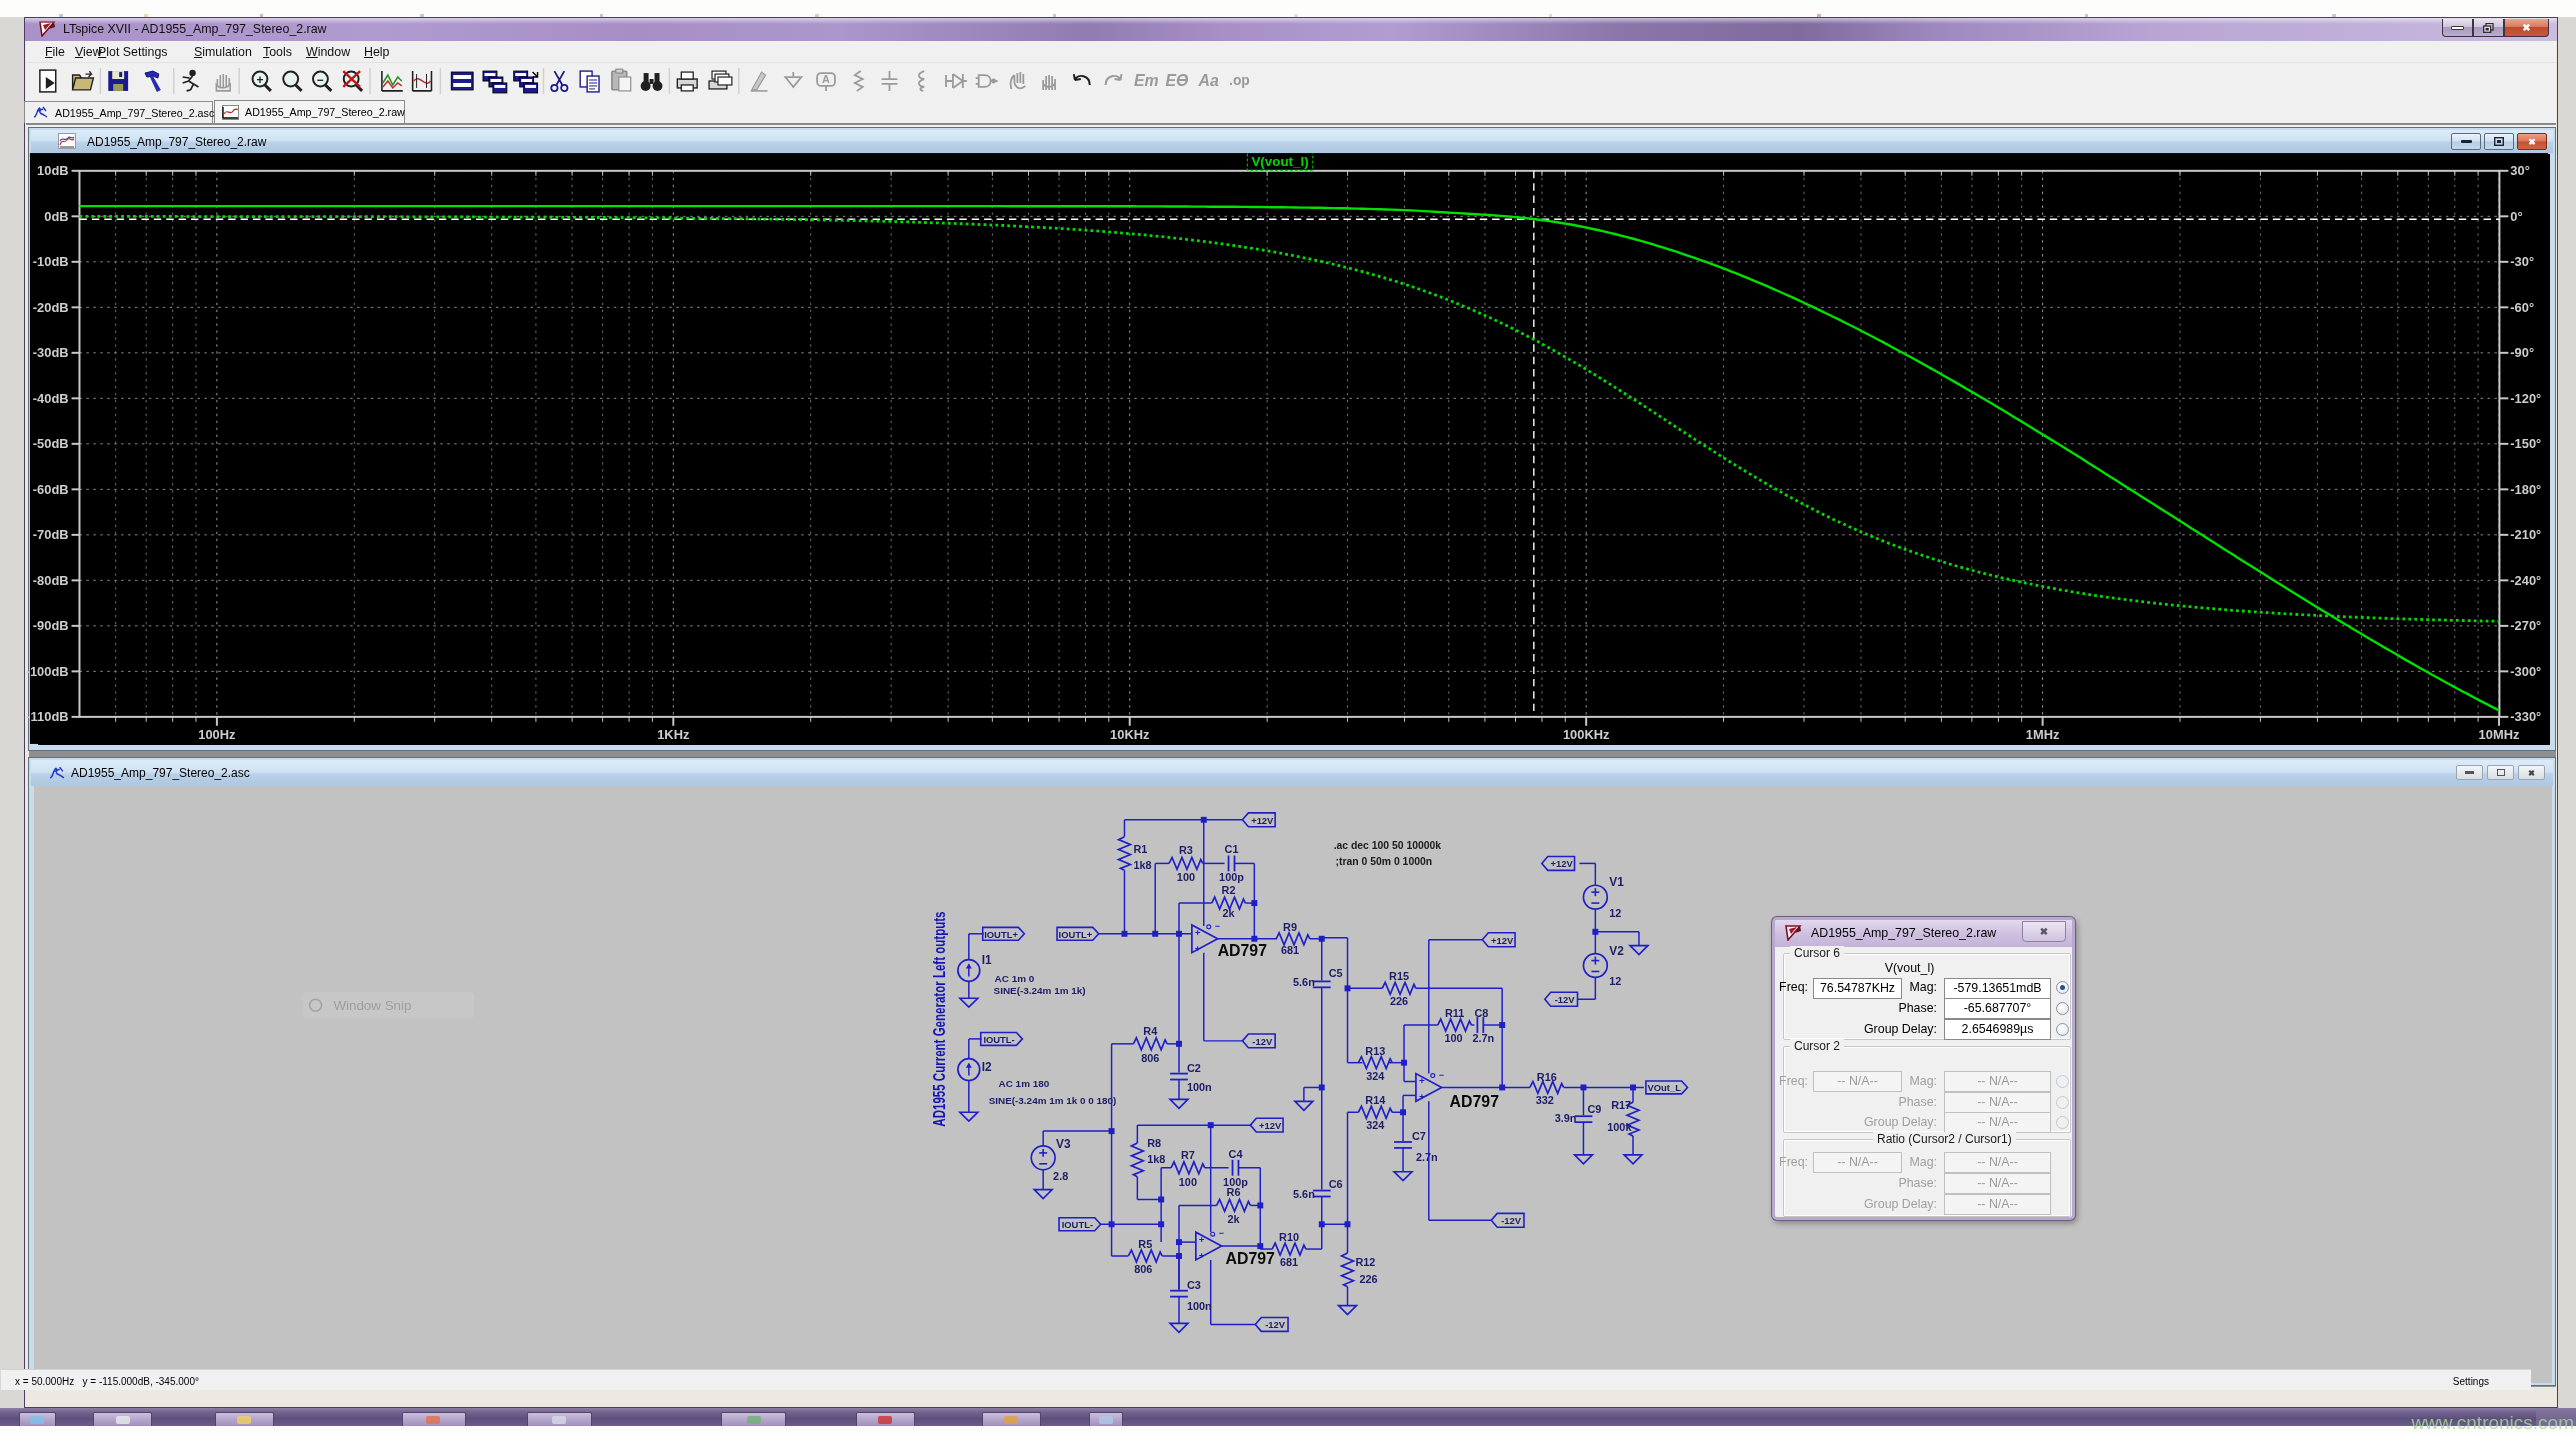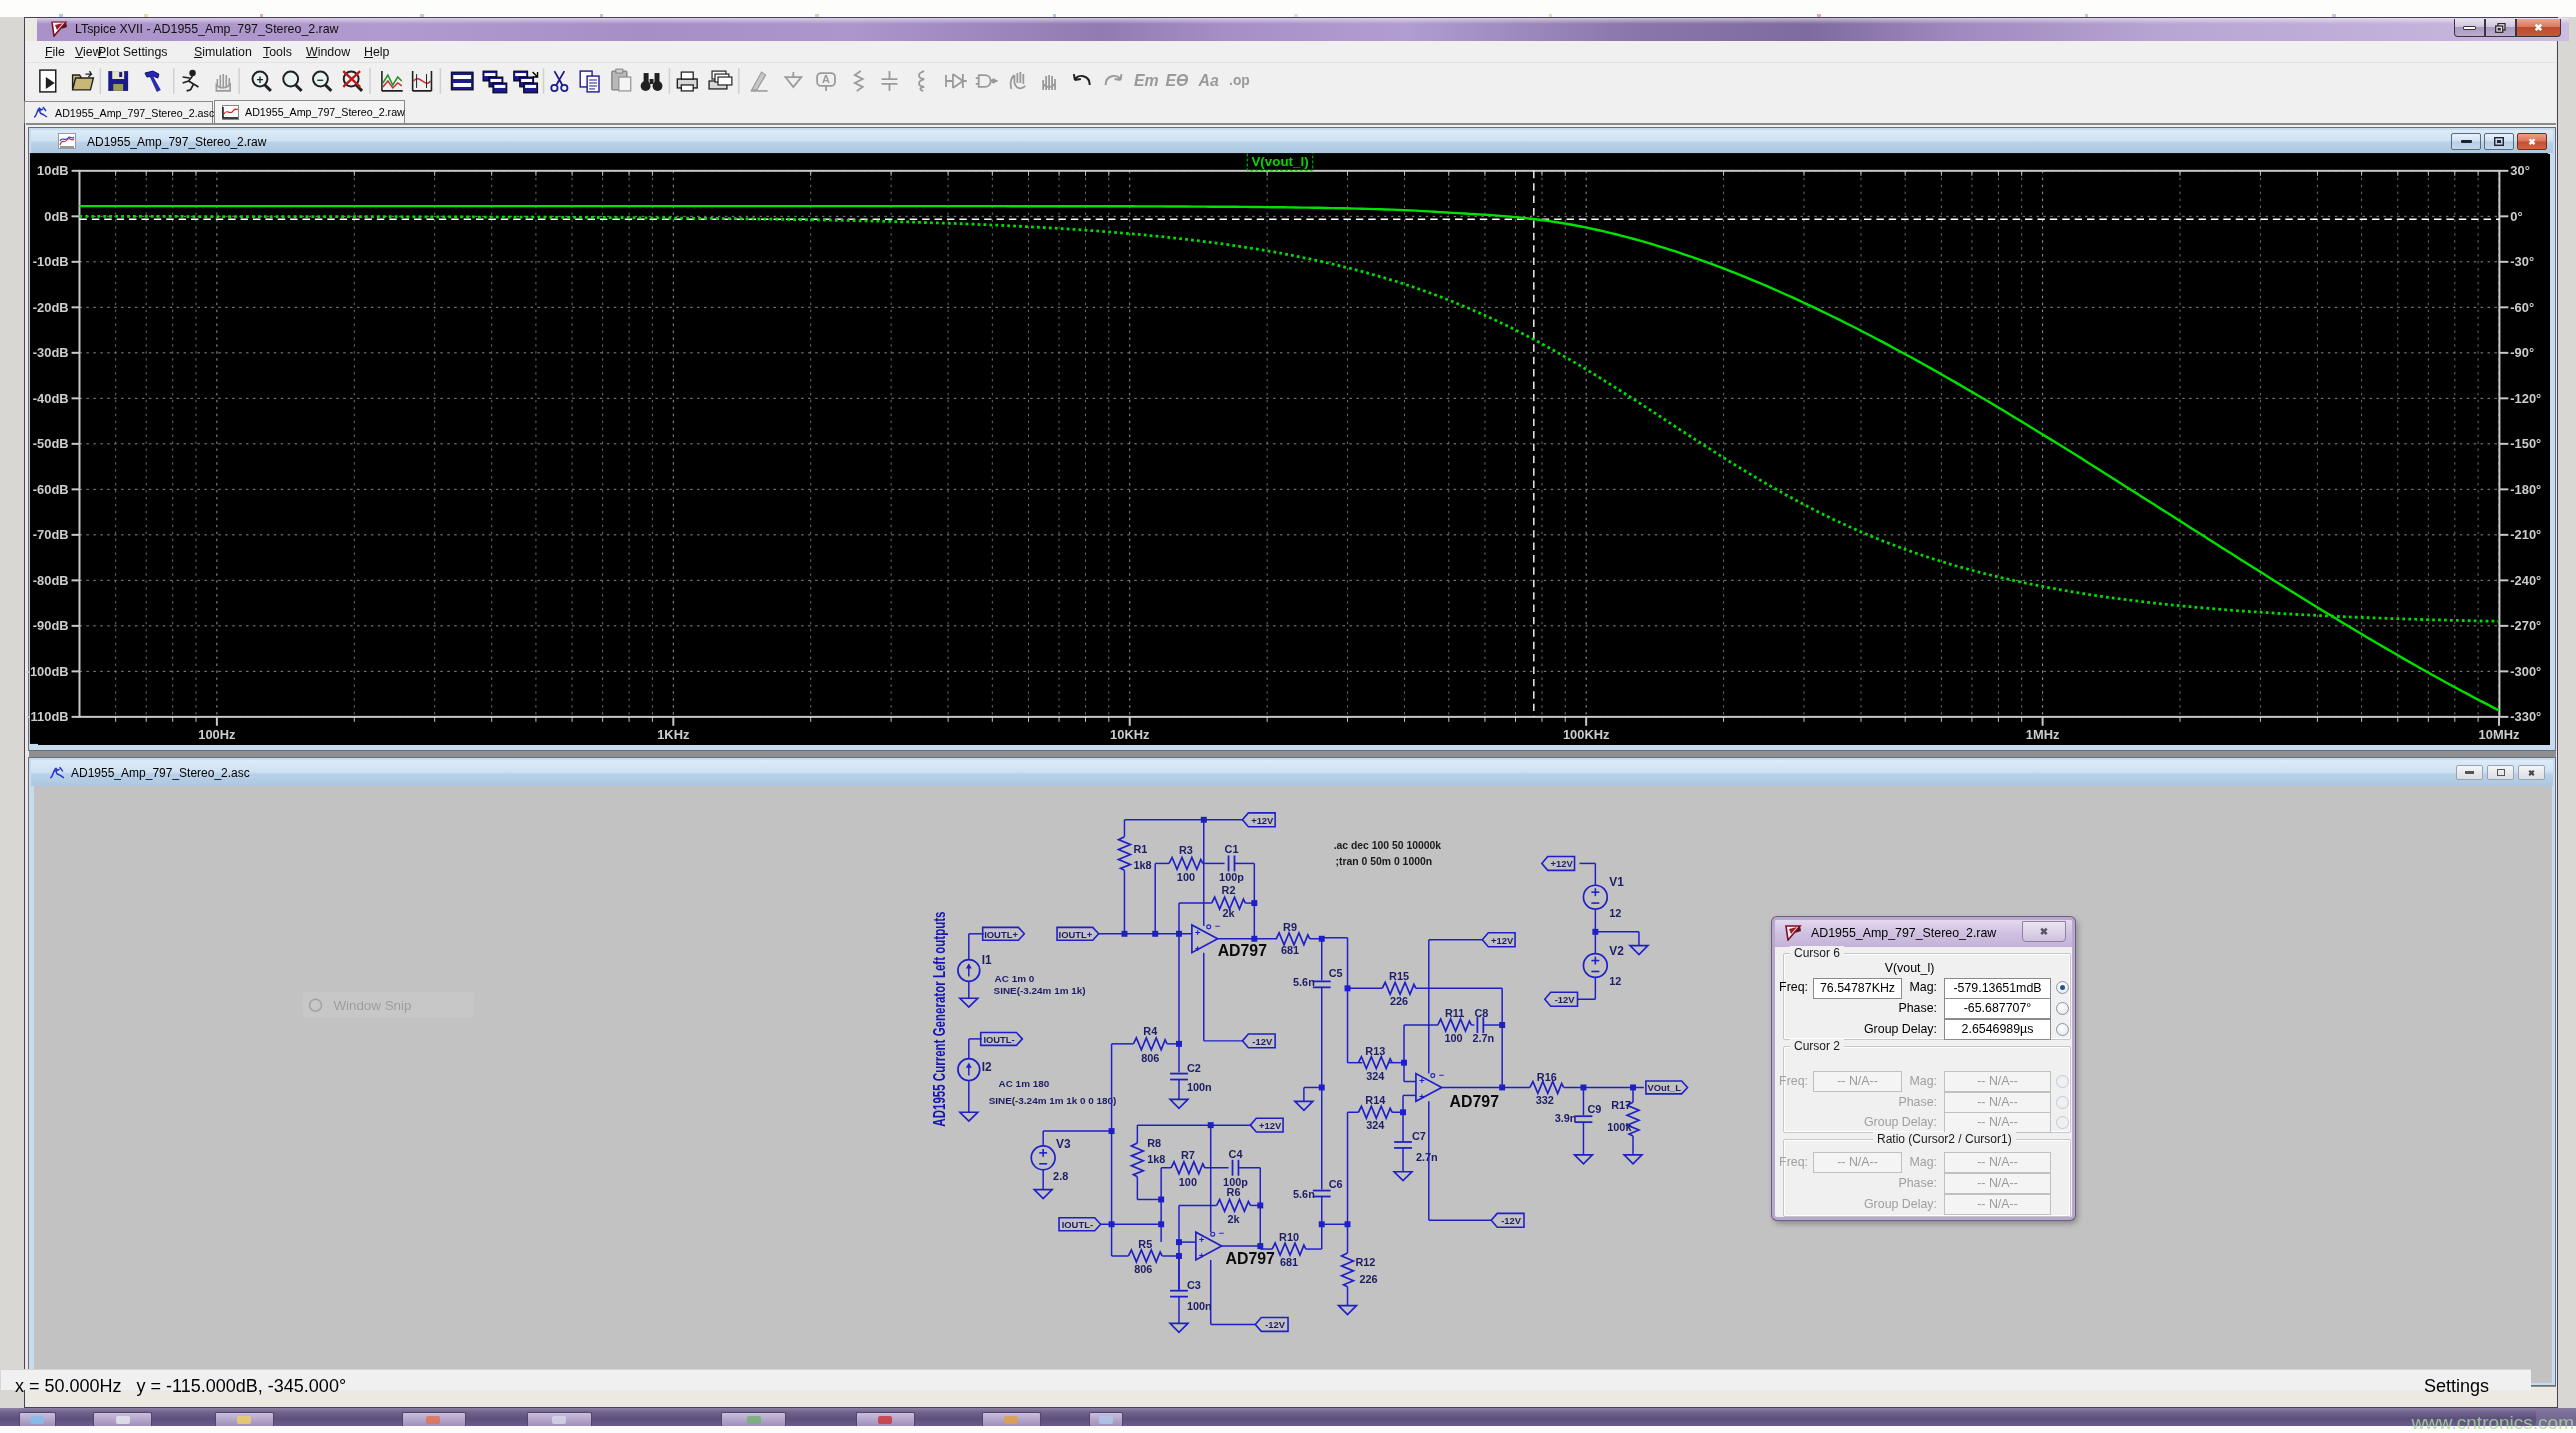--- a/index.html
+++ b/index.html
@@ -3,21 +3,21 @@
 <meta charset="utf-8">
 <style>
 * { margin:0; padding:0; box-sizing:border-box; }
 html,body { width:2576px; height:1434px; overflow:hidden; background:#d9d7d3;
   font-family:"Liberation Sans",sans-serif; }
 #desktop { position:absolute; left:0; top:0; width:2576px; height:17px; background:#fdfdfb; }
 #desktop .spk { position:absolute; top:14px; height:3px; }
 #botwhite { position:absolute; left:0; top:1426px; width:2576px; height:8px; background:#fcfcfa; z-index:55; }
 #appwin { position:absolute; left:24px; top:17px; width:2534px; height:1391px;
   border:1px solid #4a3f5e; background:#ece9e2; }
-#titlebar { position:absolute; left:12px; top:0; width:2532px; height:23px;
+#titlebar { position:absolute; left:0; top:0; width:2532px; height:23px;
   background:linear-gradient(90deg,#aa92c9 0%,#b09ace 14%,#a78fc6 24%,#ac96cb 32%,#917bb1 42%,#a78fc6 47%,#b29dd0 54%,#8a76a8 63%,#7f6b9d 70%,#a18abf 76%,#b8a5d4 84%,#c0afd9 92%,#cbbce0 100%); }
 #titlebar::after { content:""; position:absolute; left:0; top:0; width:100%; height:6px;
   background:linear-gradient(180deg,rgba(255,255,255,.55),rgba(255,255,255,0)); }
 #titletext { position:absolute; left:38px; top:4px; font-size:12.4px; color:#101010; }
 #lticon { position:absolute; left:14px; top:3px; width:18px; height:16px; }
 .capbtns { position:absolute; right:8px; top:1px; height:18px; display:flex; z-index:5; }
 .cb { width:31px; height:18px; border:1px solid #3c3244; border-top:none;
   background:linear-gradient(180deg,#e8e3ee 0%,#cfc6da 45%,#a99bbd 50%,#bcavd0 100%);
   background:linear-gradient(180deg,#e8e3ee 0%,#cfc6da 45%,#a99bbd 50%,#baaccd 100%);
   display:flex; align-items:center; justify-content:center; color:#2a2a2a;
@@ -78,21 +78,21 @@
 .fld.na { color:#9a9a9a; background:#f4f4f4; border-color:#c0c0c0; }
 .dlbl { position:absolute; font-size:12.4px; color:#000; text-align:right; }
 .dlbl.na { color:#9f9f9f; }
 .radio { position:absolute; width:13px; height:13px; border-radius:50%;
   border:1px solid #8a93a2; background:radial-gradient(circle at 40% 35%,#ffffff,#dfe5ec); }
 .radio.sel::after { content:""; position:absolute; left:3px; top:3px; width:5px; height:5px;
   border-radius:50%; background:#274f8c; }
 .radio.na { border-color:#c4c8ce; background:#eef0f2; }
 
 #statusbar { position:absolute; left:1px; top:1369px; width:2530px; height:21px;
-  background:#f0f0f0; border-top:1px solid #d4d4d4; font-size:18px; color:#000; }
+  background:#f0f0f0; border-top:1px solid #d4d4d4; font-size:10px; color:#000; }
 #taskbar { position:absolute; left:0; top:1408px; width:2576px; height:18px;
   background:linear-gradient(180deg,#8d7fa5 0%,#71628e 25%,#5d4f7c 60%,#6b5d88 100%); }
 #watermark { position:absolute; right:2px; top:1412px; font-size:19px; color:#a8d89c;
   opacity:.82; z-index:60; }
 .tseg { position:absolute; top:4px; height:14px; border-radius:2px 2px 0 0;
   background:linear-gradient(180deg,#cbbfdd 0%,#b2a3c9 55%,#a091bb 100%); border:1px solid #51456c; border-bottom:none; }
 </style>
 </head>
 <body>
 <div id="desktop">

